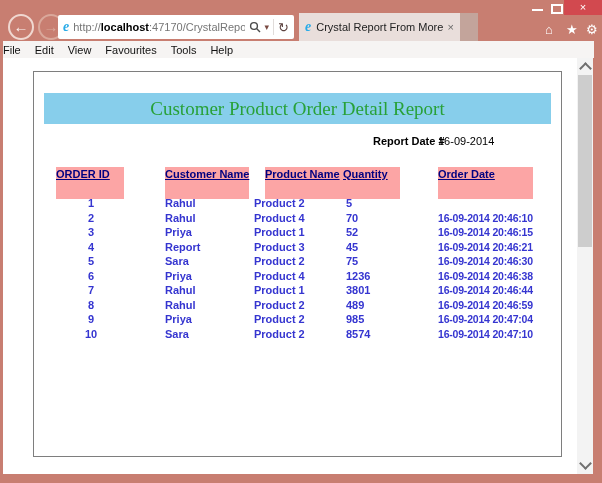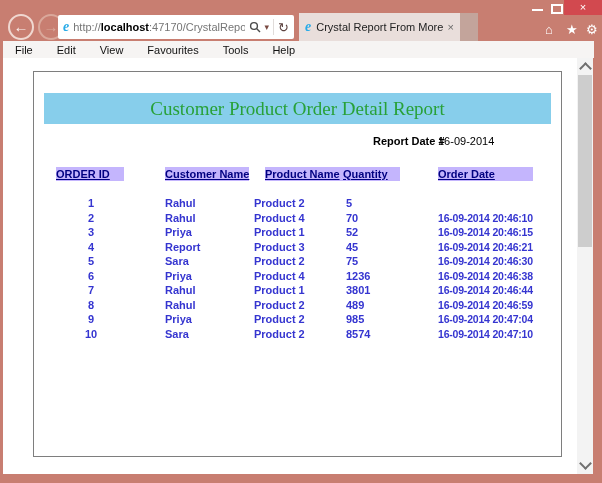--- a/index.html
+++ b/index.html
@@ -26,37 +26,37 @@
 
   .tab{position:absolute;left:299px;top:13px;width:161px;height:28px;background:#e9dedb;display:flex;align-items:center;padding:0 6px;box-sizing:border-box;gap:5px}
   .tab-title{font-size:11px;color:#222;white-space:nowrap;overflow:hidden;flex:1}
   .tab-close{color:#6b6b6b;font-size:11px;flex:0 0 auto}
   .newtab{position:absolute;left:460px;top:13px;width:18px;height:28px;background:#c3a49b}
 
   .quick{position:absolute;top:23px;color:#fff;font-size:13px;line-height:14px}
   .q-home{left:545px}.q-star{left:566px}.q-gear{left:586px}
 
   
-  .menubar{position:absolute;left:3px;top:41px;width:591px;height:17px;background:#f6f4f3;display:flex;align-items:center;gap:24px;padding-left:12px;box-sizing:border-box;font-size:11px;color:#111}
+  .menubar{position:absolute;left:3px;top:41px;width:591px;height:17px;background:#f6f4f3;display:flex;align-items:center;gap:14px;padding-left:0;box-sizing:border-box;font-size:11px;color:#111}
   .menubar span{cursor:default}
 
   
   .content{position:absolute;left:3px;top:58px;width:574px;height:416px;background:#fff}
   .scrollbar{position:absolute;left:577px;top:58px;width:16px;height:416px;background:#f3f3f3}
   .sb-thumb{position:absolute;left:1px;top:17px;width:14px;height:172px;background:#cdcdcd}
   .chev{position:absolute;left:4px;width:7px;height:7px;border-left:2px solid #6f6f6f;border-top:2px solid #6f6f6f}
   .chev-up{top:6px;transform:rotate(45deg)}
   .chev-down{bottom:6px;transform:rotate(225deg)}
 
   
   .rbox{position:absolute;left:30px;top:13px;width:527px;height:384px;border:1px solid #7e7e7e;background:#fff}
   .banner{position:absolute;left:10px;top:21px;width:507px;height:31px;background:#87ceeb;color:#28a138;font-family:"Liberation Serif",serif;font-size:19px;text-align:center;line-height:31px}
   .rdate-label{position:absolute;left:339px;top:63px;font-size:11px;font-weight:bold;color:#000}
   .rdate-value{position:absolute;left:404px;top:63px;font-size:11px;font-weight:normal;color:#000}
-  .th{position:absolute;top:95px;background:#c4b5fd;color:#000080;font-weight:bold;font-size:11px;text-decoration:underline;height:14px;line-height:14px;white-space:nowrap}
+  .th{position:absolute;top:95px;background:#fca5a5;color:#000080;font-weight:bold;font-size:11px;text-decoration:underline;height:32px;line-height:14px;white-space:nowrap}
   .th-id{left:22px;width:68px}
   .th-cust{left:131px;width:84px}
   .th-prod{left:231px;width:82px}
   .th-qty{left:309px;width:57px}
   .th-date{left:404px;width:95px}
   .trow{position:absolute;left:0;width:100%;height:14px;font-size:11px;font-weight:bold;color:#3535d0;line-height:14px}
   .c{position:absolute;white-space:nowrap}
   .c-id{left:22px;width:70px;text-align:center}
   .c-cust{left:131px}
   .c-prod{left:220px}

